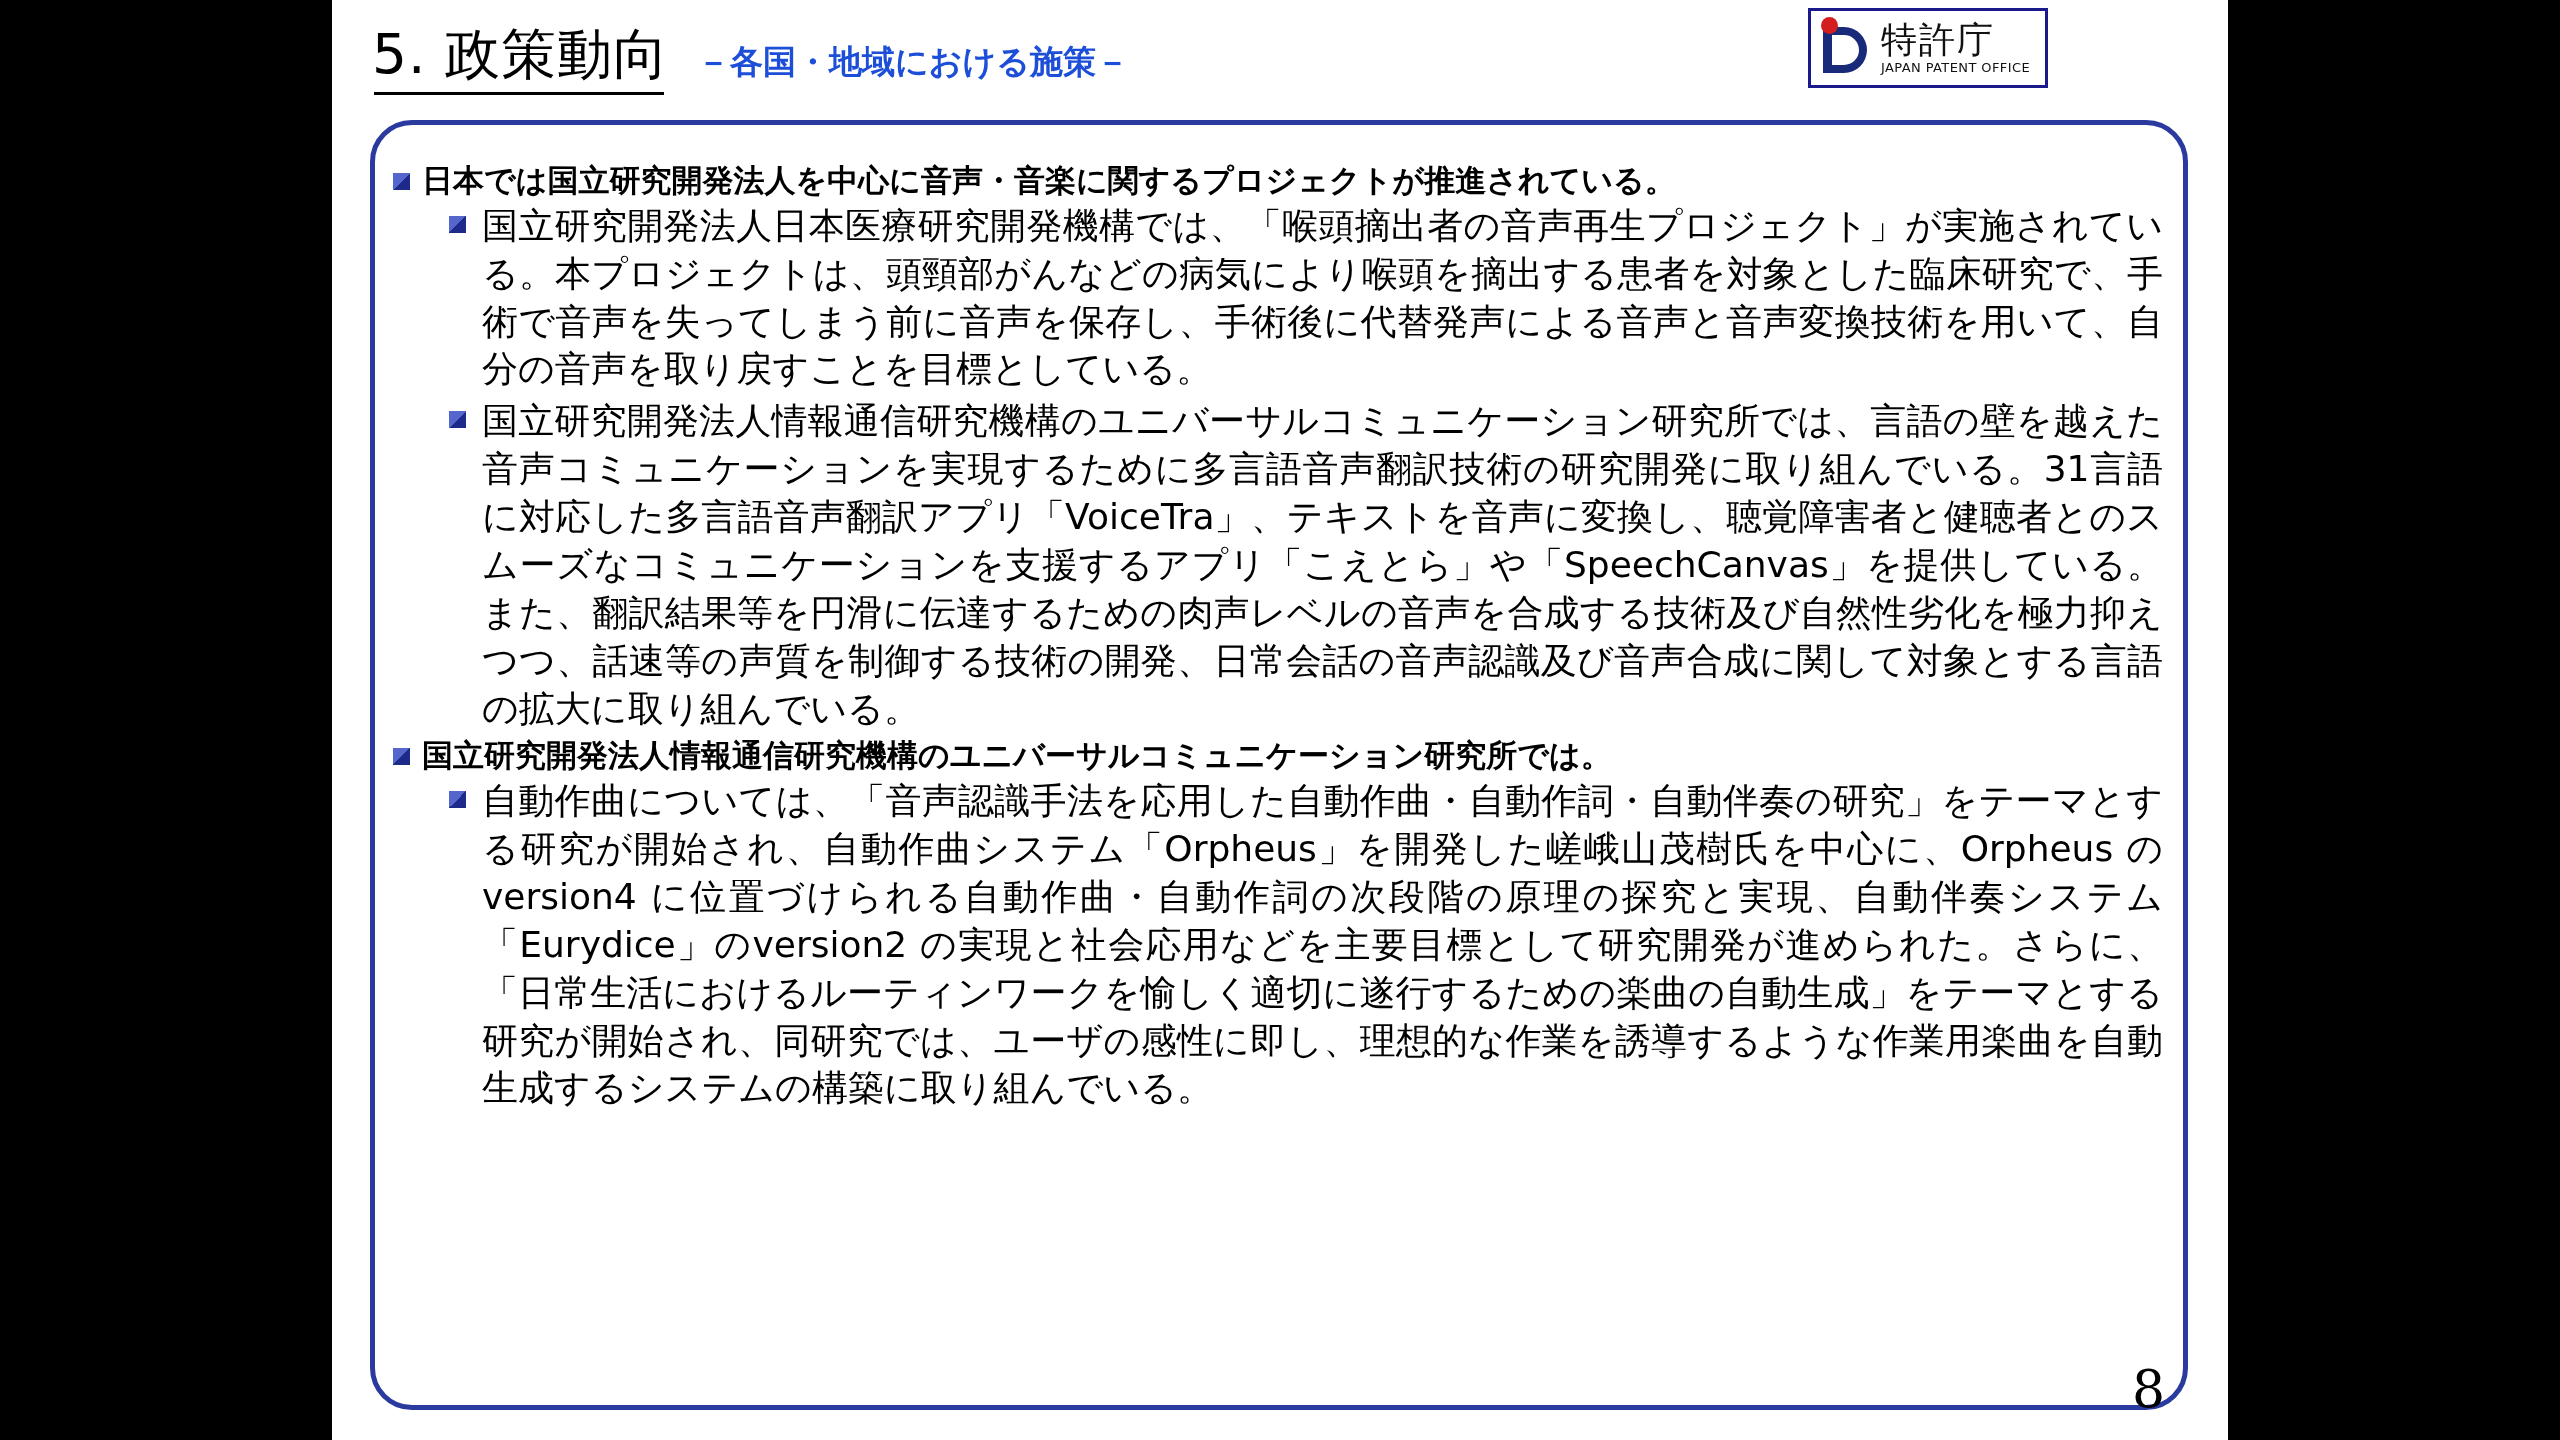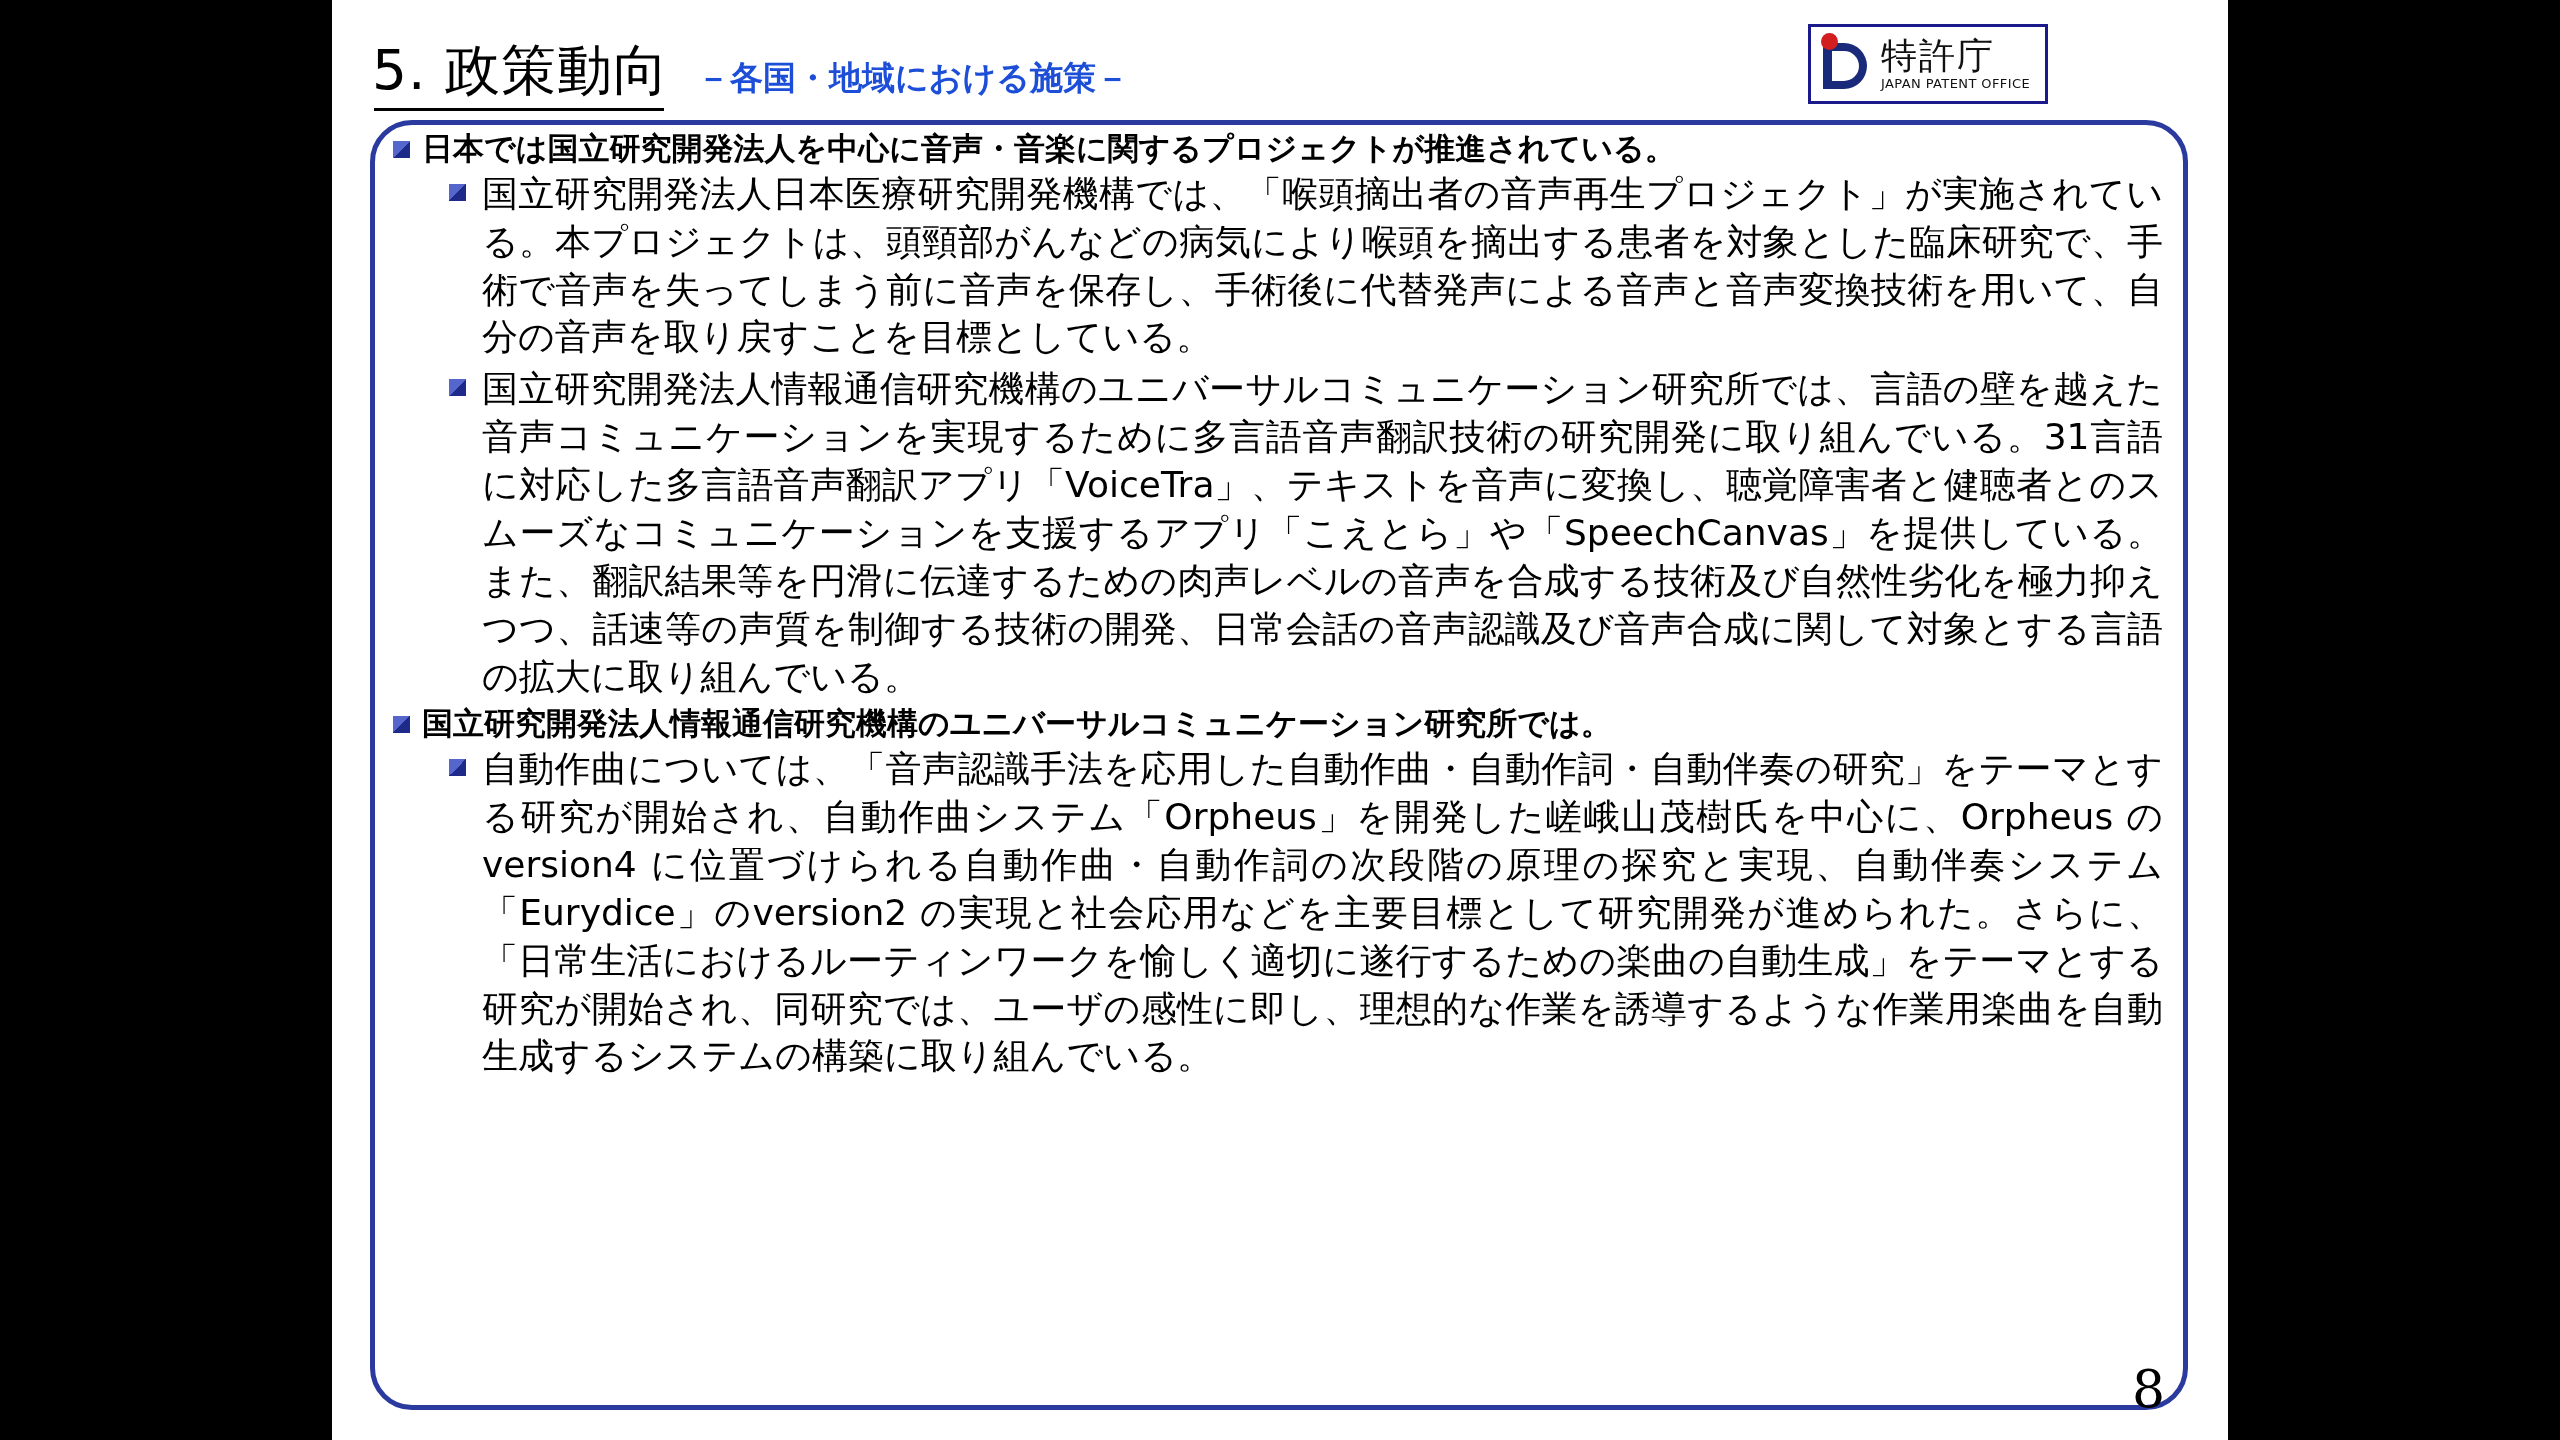--- a/index.html
+++ b/index.html
@@ -25,21 +25,21 @@
     left: 332px;
     top: 0px;
     width: 1896px;
     height: 1440px;
     background: #ffffff;
     overflow: hidden;
   }
   
   .header {
     position: absolute;
-    left: 0; top: 16px;
+    left: 0; top: 0;
     width: 1748px;
     height: 140px;
   }
   .title-line {
     position: absolute;
     left: 40px;
     top: 18px;
     display: flex;
     align-items: baseline;
   }
@@ -127,21 +127,21 @@
   .content-box {
     position: absolute;
     left: 38px;
     top: 120px;
     width: 1818px;
     height: 1290px;
     border: 5px solid #2b3a9e;
     border-radius: 42px;
     box-sizing: border-box;
     background: #ffffff;
-    padding: 0 20px 10px 18px;
+    padding: 32px 20px 10px 18px;
   }
   .bullet-l1, .bullet-l2 {
     display: flex;
     align-items: flex-start;
     color: #000000;
   }
   .bullet-l1 {
     margin: 4px 0 2px 0;
   }
   .bullet-l2 {

